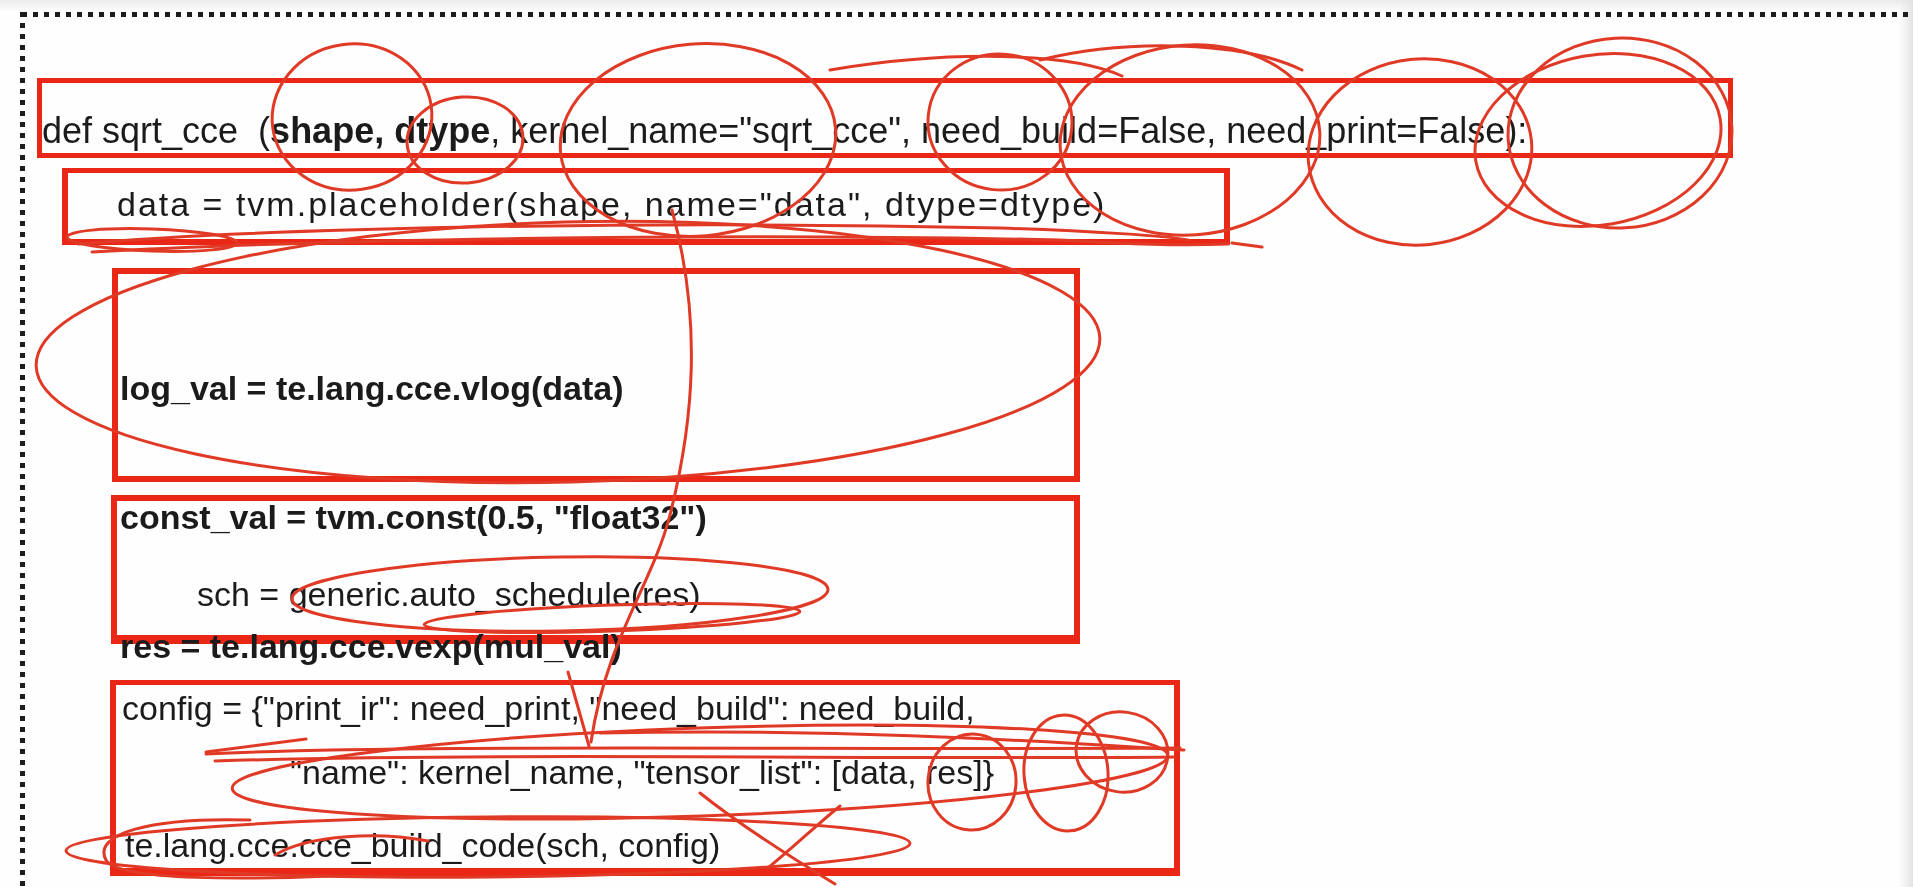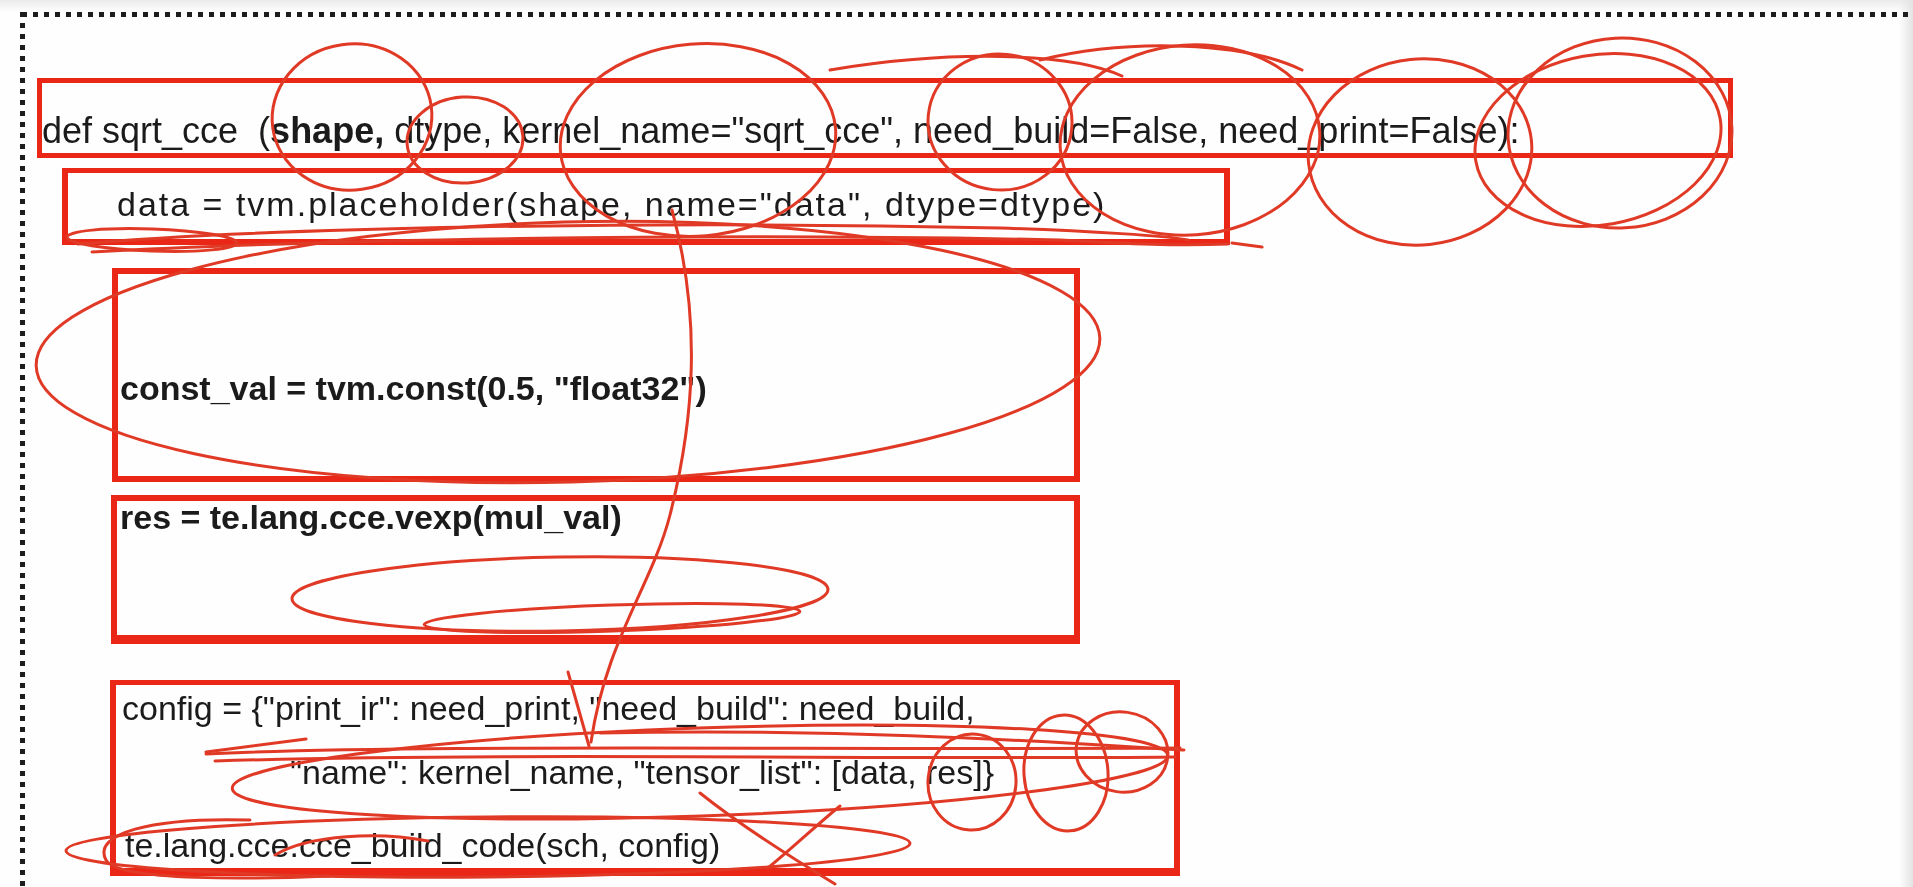--- a/index.html
+++ b/index.html
@@ -34,29 +34,31 @@
 
   <div class="dotted-h"></div>
   <div class="dotted-v"></div>
 
   <div class="redbox" style="left:37px;top:78px;width:1686px;height:70px;"></div>
   <div class="redbox" style="left:62px;top:168px;width:1156px;height:66px;border-width:5px 6px 6px 6px;"></div>
   <div class="redbox" style="left:112px;top:268px;width:956px;height:202px;border-width:6px;"></div>
   <div class="redbox" style="left:111px;top:495px;width:957px;height:134px;border-width:6px 6px 9px 6px;"></div>
   <div class="redbox" style="left:110px;top:680px;width:1058px;height:183px;border-width:5px 6px 8px 6px;"></div>
 
-  <div class="codeline defline" style="left:42px;top:109px;"><span>def </span><span style="font-weight: normal;">sqrt_cce</span><span>  (</span><span style="font-weight: bold; text-align: right;">shape,</span><span> </span><span style="font-weight: normal;">dtype</span><span>, kernel_name="sqrt_cce", need_build=False, need_print=False):</span></div>
+  <div class="codeline defline" style="left:42px;top:109px;"><span>def </span><span style="font-weight: normal;">sqrt_cce</span><span>  (</span><span style="font-weight: bold; text-align: right;">shape,</span><span> </span><span style="font-weight: bold;">dtype</span><span>, kernel_name="sqrt_cce", need_build=False, need_print=False):</span></div>
 
   <div class="codeline" style="left:117px;top:183px;letter-spacing:2px;">data = tvm.placeholder(shape, name="data", dtype=dtype)</div>
 
   <div class="codeline boldblock" style="left:120px;top:281px;">
+    <div>log_val = te.lang.cce.vlog(data)</div>
     <div>const_val = tvm.const(0.5, "float32")</div>
     <div>res = te.lang.cce.vexp(mul_val)</div>
   </div>
 
+  <div class="codeline" style="left:197px;top:573px;">sch = generic.auto_schedule(res)</div>
 
   <div class="codeline" style="left:122px;top:687px;">config = {"print_ir": need_print, "need_build": need_build,</div>
   <div class="codeline" style="left:290px;top:751px;">"name": kernel_name, "tensor_list": [data, res]}</div>
   <div class="codeline" style="left:125px;top:824px;">te.lang.cce.cce_build_code(sch, config)</div>
 
   <svg class="ink" width="1913" height="887" viewBox="0 0 1913 887">
 
     <ellipse cx="352" cy="117" rx="80" ry="73" transform="rotate(-8 352 117)"></ellipse>
     <ellipse cx="465" cy="140" rx="58" ry="43" transform="rotate(-4 465 140)"></ellipse>
     <ellipse cx="698" cy="140" rx="138" ry="96" transform="rotate(-5 698 140)"></ellipse>

